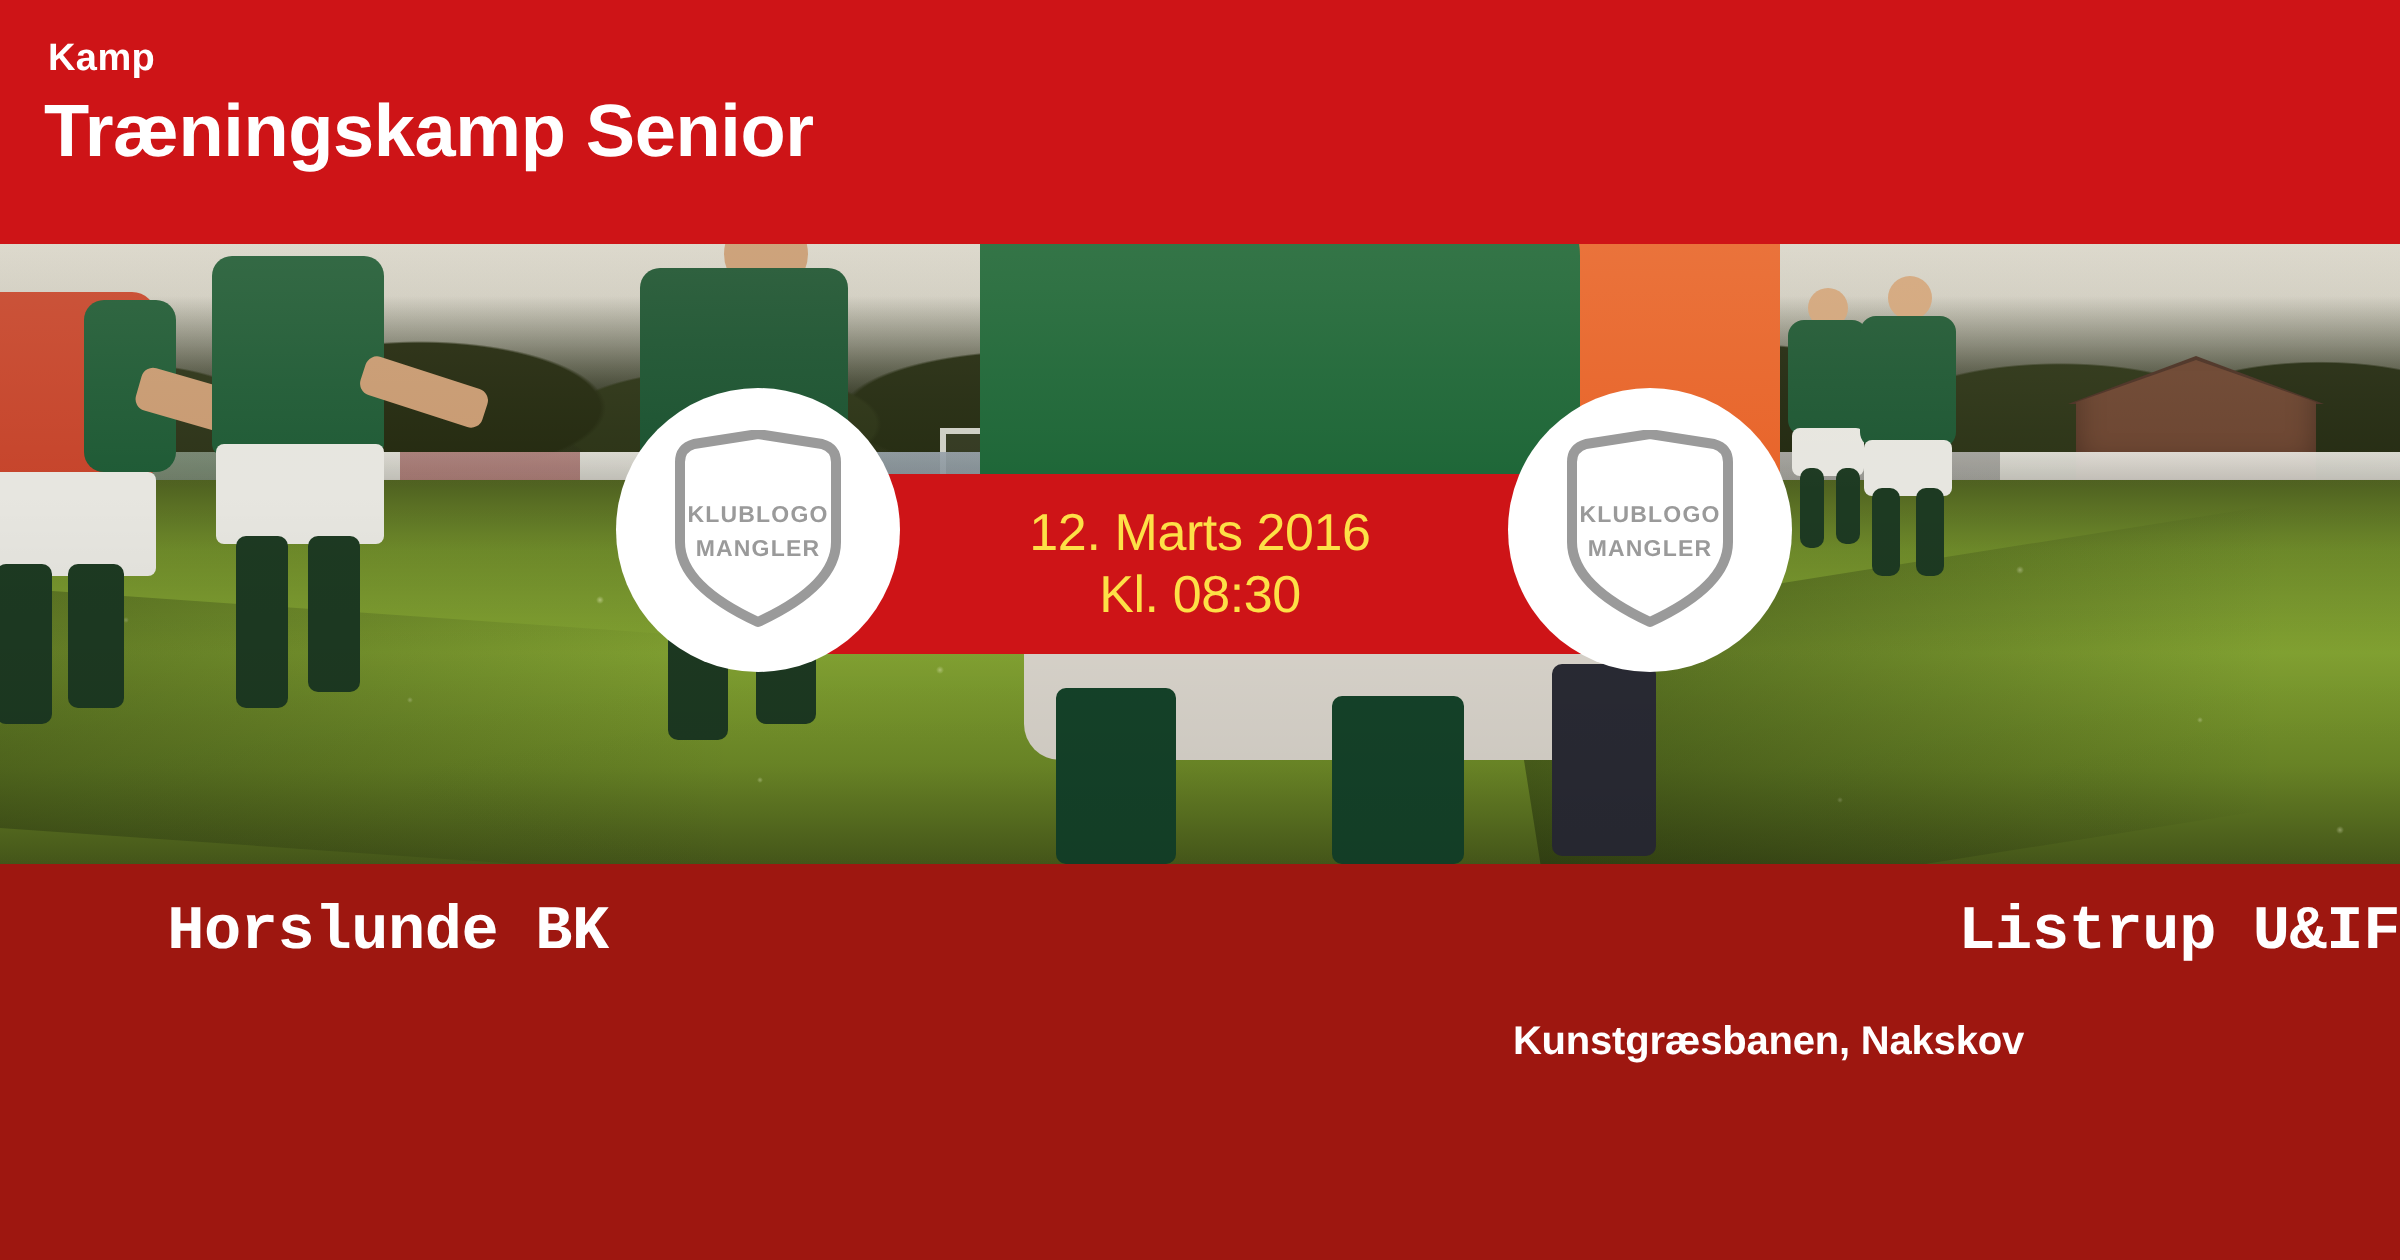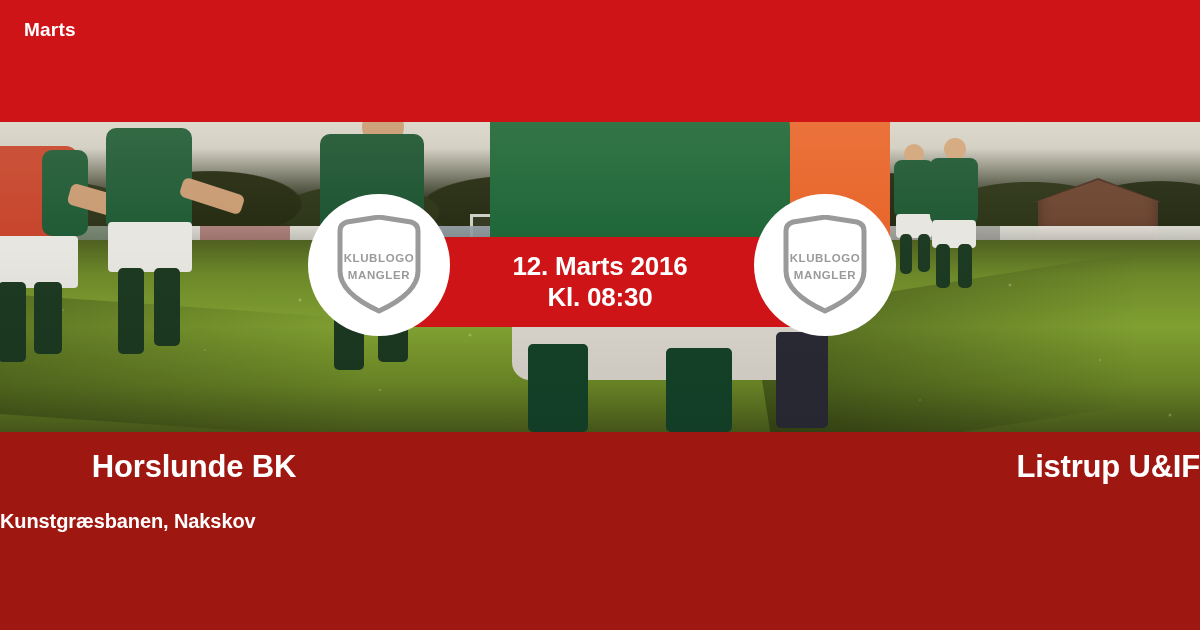--- a/index.html
+++ b/index.html
@@ -216,23 +216,23 @@
     top: 237px;
     width: 400px;
     height: 90px;
     background: #ce1417;
     display: flex;
     flex-direction: column;
     align-items: center;
     justify-content: center;
   }
   .date-line {
-    color: #ffffff;
+    color: #fde047;
     font-size: 26px;
-    font-weight: bold;
+    font-weight: normal;
     line-height: 1.18;
     letter-spacing: -0.2px;
     white-space: nowrap;
   }
 
   
   .club-circle {
     position: absolute;
     width: 142px;
     height: 142px;
@@ -274,51 +274,53 @@
     width: 1200px;
     height: 198px;
     background: #9e1710;
   }
   .teams-row {
     position: absolute;
     left: 0;
     top: 16px;
     width: 1200px;
     display: flex;
+    font-family: Liberation Mono, monospace;
   }
   .team-name {
     color: #ffffff;
     font-size: 31px;
     font-weight: bold;
     letter-spacing: -0.2px;
     line-height: 1.2;
     white-space: nowrap;
   }
   .team-name.home { width: 600px; text-align: center; padding-right: 212px; box-sizing: border-box; }
   .team-name.away { width: 600px; text-align: right; padding-left: 24px; box-sizing: border-box; }
 
   .venue {
     position: absolute;
     left: 0;
     top: 78px;
     width: 1012px;
-    text-align: left;
+    text-align: right;
     color: #ffffff;
     font-size: 20px;
     font-weight: bold;
     letter-spacing: -0.1px;
   }
 </style>
 </head>
 <body>
 
 <div class="poster">
 
   <div class="header-band">
-    <div class="header-kicker">Marts</div>
+    <div class="header-kicker">Kamp</div>
+    <div class="header-title">Træningskamp Senior</div>
   </div>
 
   <div class="photo">
     <div class="ph-sky"></div>
     <div class="ph-trees"></div>
     <div class="ph-barn-roof"></div>
     <div class="ph-barn"></div>
     <div class="ph-goal"></div>
     <div class="ph-boards"></div>
     <div class="ph-grass"></div>

